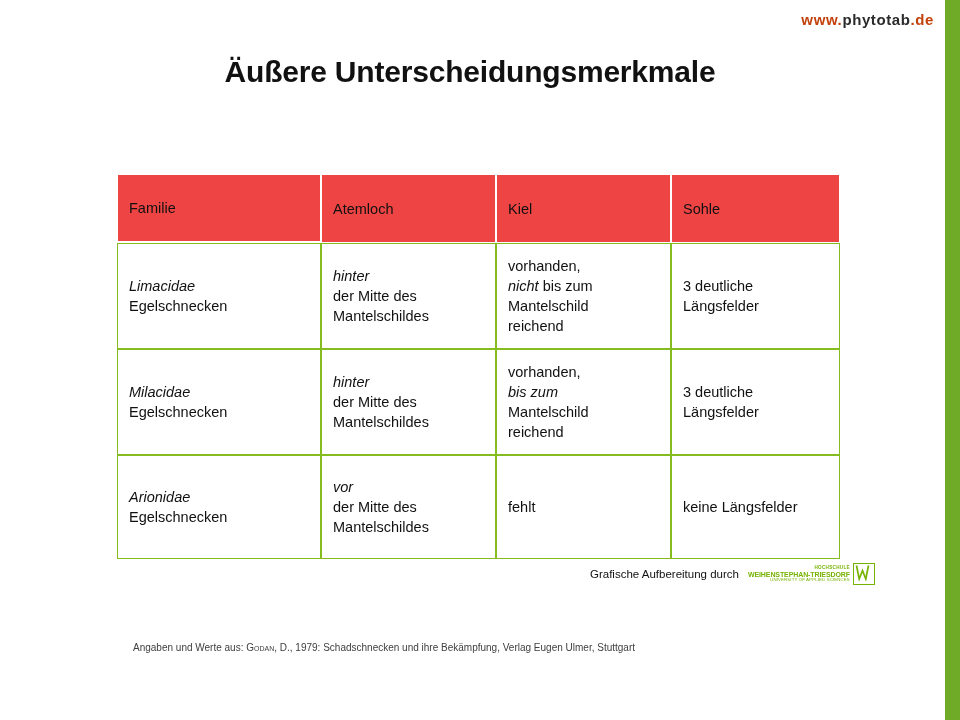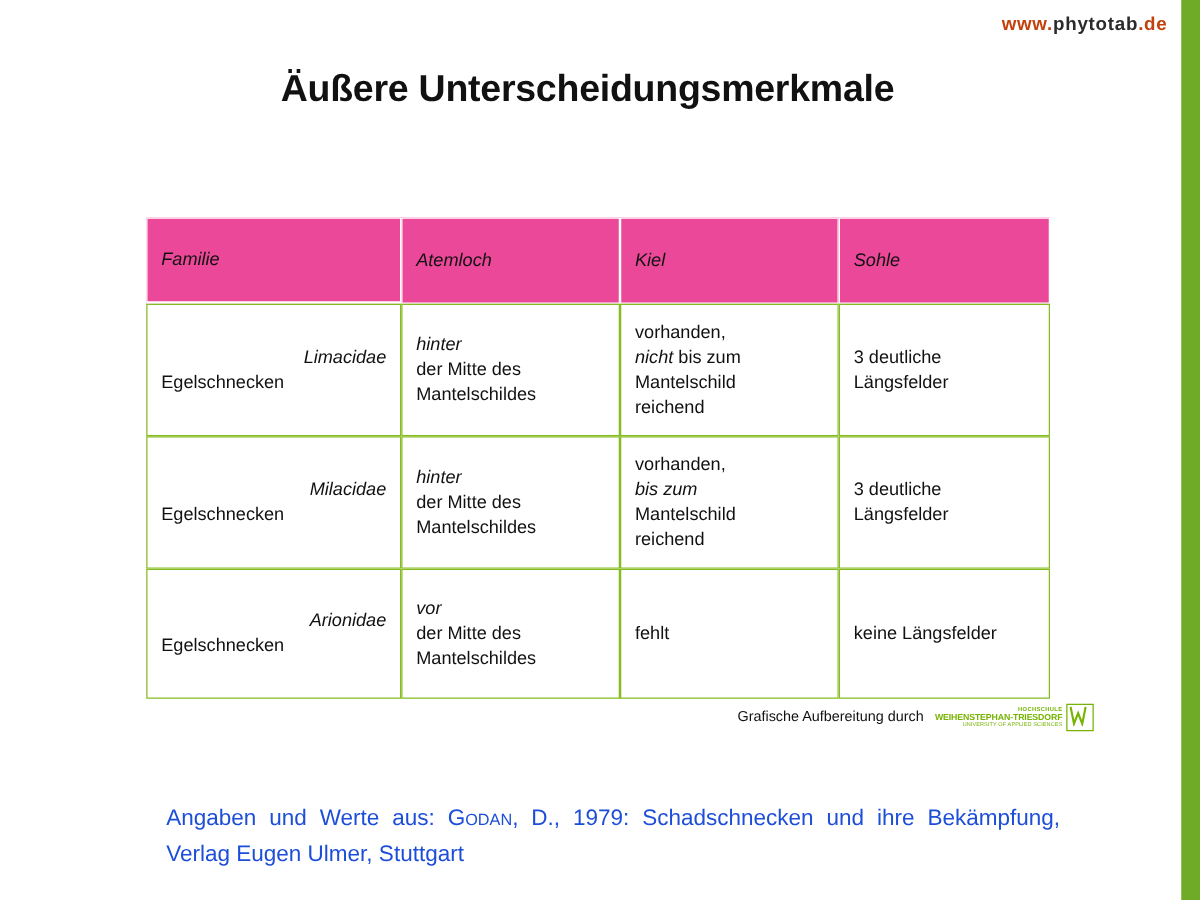--- a/index.html
+++ b/index.html
@@ -76,45 +76,43 @@
 
   table.data td {
     vertical-align: middle;
     padding: 9px 11px;
     border: 1px solid #85bc20;
     background: #ffffff;
   }
 
   
   tr.head td {
-    background: #ec4899;
+    background: #ef4444;
     border-color: #ffffff;
     height: 50px;
     padding-top: 8px;
     padding-bottom: 8px;
-    font-style: italic;
   }
   tr.head td.famcol { border-color: #ffffff; }
 
   
   td.famcol {
     background: #76b302;
     border-left-color: #ffffff;
     border-right-color: #ffffff;
     border-top-color: #ffffff;
     border-bottom-color: #ffffff;
     border-top-width: 2px;
     border-bottom-width: 2px;
   }
   tr.head td.famcol {
     border-bottom-width: 2px;
   }
   td.famcol .sp {
     font-style: italic;
-    text-align: right;
   }
   tr.r1 td, tr.r2 td { height: 86px; }
   tr.r3 td { height: 84px; }
 
   .em { font-style: italic; }
   .line { display: block; }
 
   
   #credit {
     position: absolute;
@@ -152,23 +150,23 @@
     flex: 0 0 auto;
   }
   #hswt-mark svg { display: block; }
 
   
   #source {
     position: absolute;
     left: 133px;
     top: 640px;
     width: 715px;
-    font-size: 18px;
+    font-size: 10px;
     line-height: 1.62;
-    color: #1d4ed8;
+    color: #404040;
     text-align: justify;
   }
   #source .sc {
     font-variant: small-caps;
   }
 </style>
 </head>
 <body>
 
 <div id="right-bar"></div>

